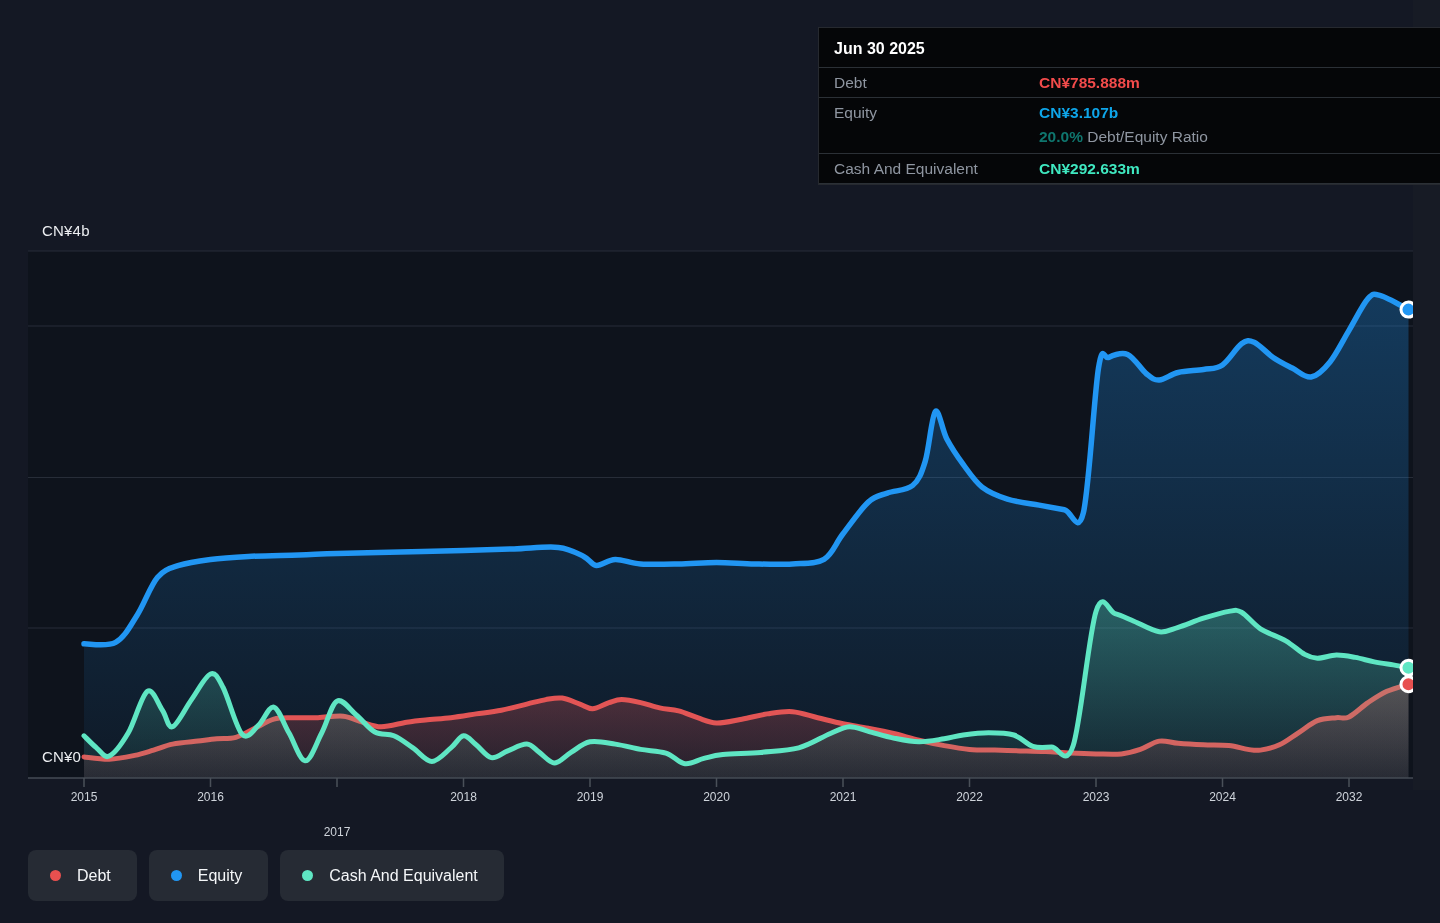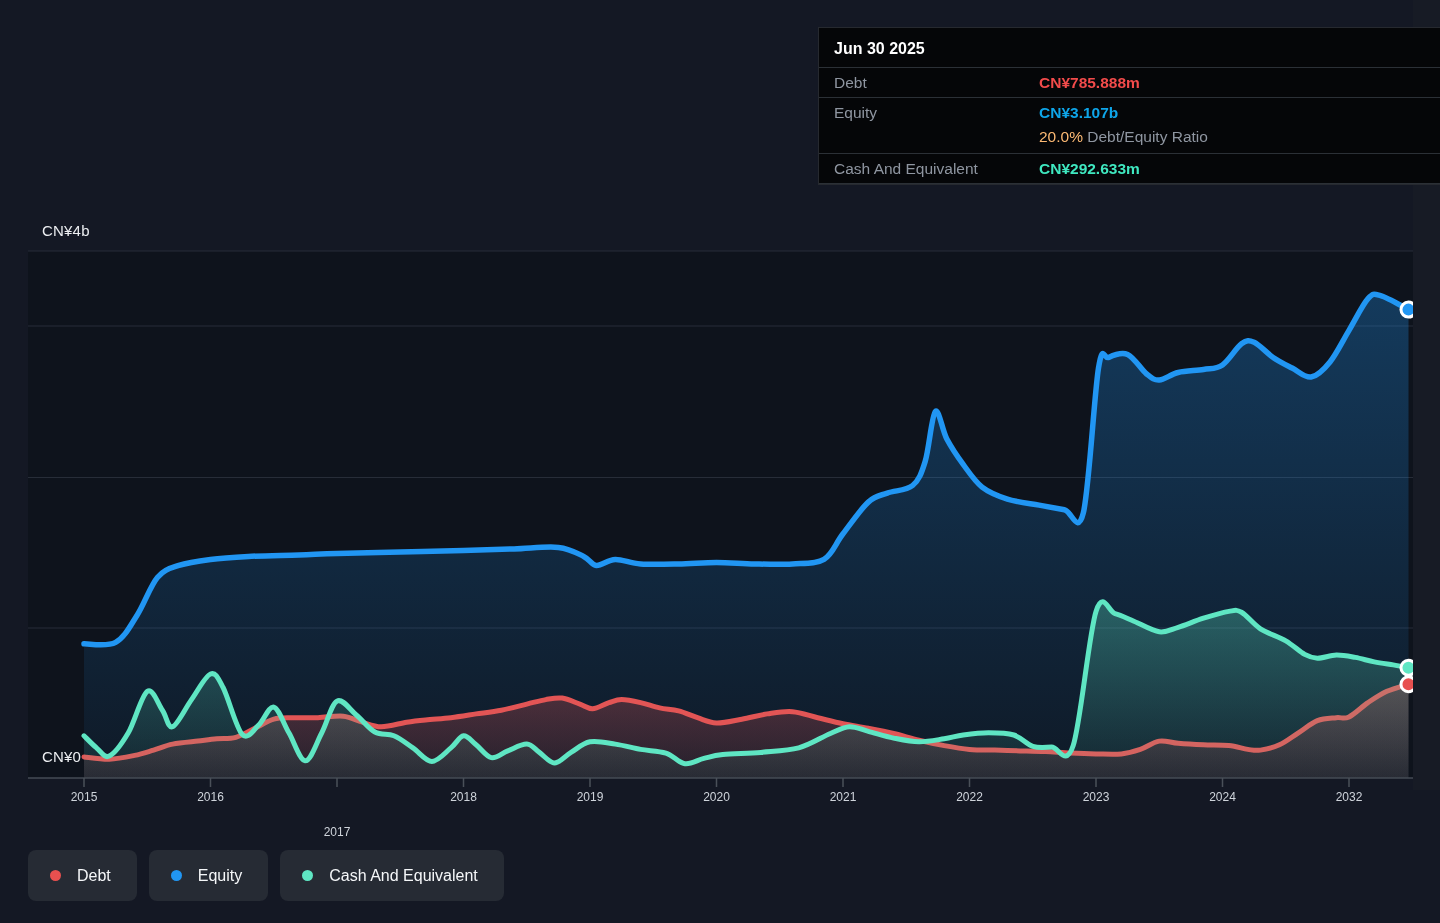--- a/index.html
+++ b/index.html
@@ -14,21 +14,21 @@
   
   .tooltip{position:absolute;left:818px;top:27px;width:668px;background:#050608;
            border:1px solid #26292f;box-sizing:border-box;color:#fff;}
   .tt-title{padding:12px 15px 9px 15px;font-size:16px;font-weight:bold;}
   .tt-row{display:grid;grid-template-columns:205px 1fr;align-items:center;
           padding:5px 15px;border-top:1px solid #2b3036;font-size:15.5px;min-height:19px;}
   .tt-row.sub{border-top:none;padding-top:0;padding-bottom:7px;}
   .tt-rows{border-bottom:1px solid #2b3036;}
   .tt-label{color:#8f96a1;}
   .tt-value{font-weight:bold;}
-  .tt-ratio-bold{color:#fdba74;font-weight:normal;}
+  .tt-ratio-bold{color:#0f766e;font-weight:bold;}
   .tt-ratio-text{color:#8f96a1;font-weight:normal;}
   
   #legend{position:absolute;left:28px;top:850px;display:flex;gap:12px;}
   .chip{height:51px;display:flex;align-items:center;gap:16px;background:#262b34;
         border-radius:8px;padding:0 26px 0 22px;cursor:pointer;}
   .chip .dot{width:11px;height:11px;border-radius:50%;flex:none;}
   .chip .lbl{color:#f5f7f9;font-size:16px;font-weight:500;white-space:nowrap;}
 </style>
 </head>
 <body>

